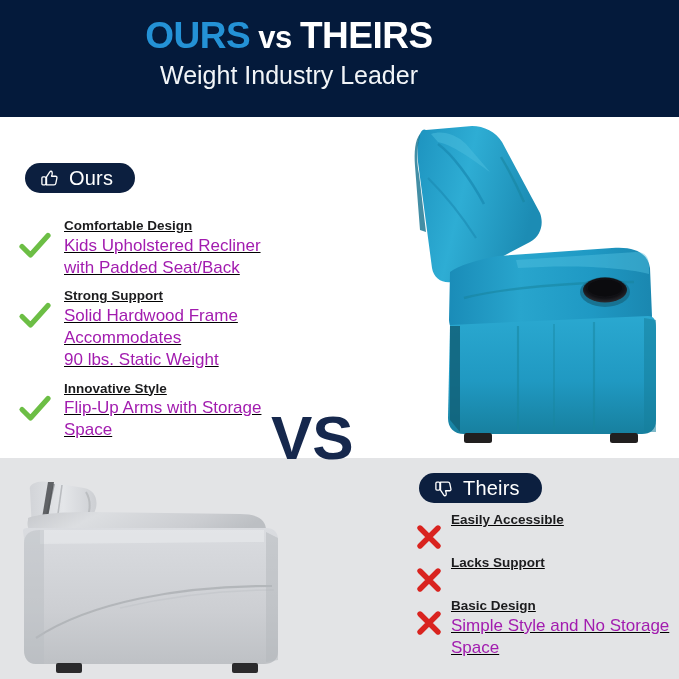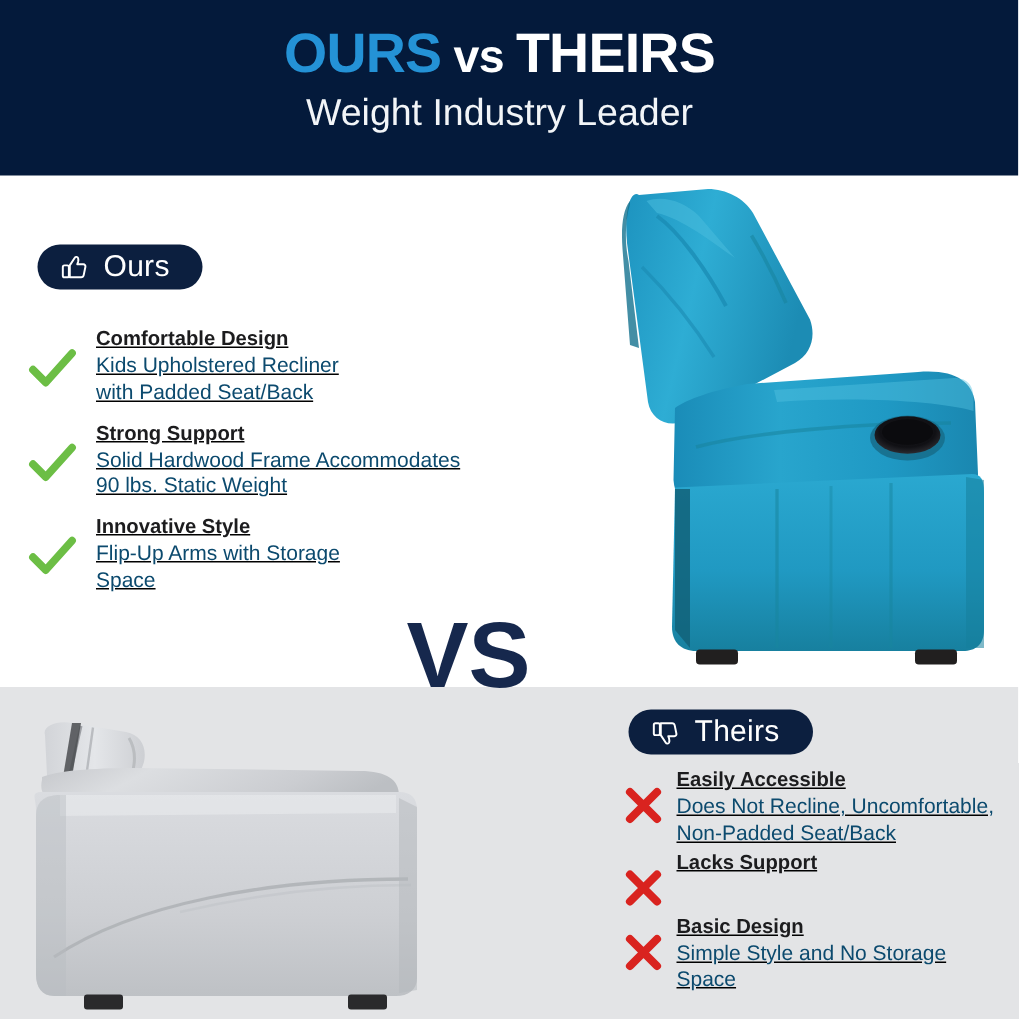--- a/index.html
+++ b/index.html
@@ -26,21 +26,20 @@
     width: 679px;
     height: 117px;
     background: #041a3b;
     overflow: hidden;
   }
   .header-inner {
     position: absolute;
     left: 0; top: 0;
     width: 578px;
     text-align: center;
-    margin-left: 44px;
   }
   .title {
     margin: 0;
     padding-top: 17px;
     font-size: 37px;
     font-weight: bold;
     letter-spacing: -0.5px;
     line-height: 1.05;
     white-space: nowrap;
   }
@@ -127,23 +126,23 @@
   .item-text { padding-top: 0; }
   .item-title {
     margin: 0;
     font-size: 13.5px;
     font-weight: bold;
     color: #1c1c1e;
     line-height: 1.25;
   }
   .item-desc {
     margin: 0;
-    font-size: 14px;
+    font-size: 17px;
     font-weight: normal;
-    color: #0c4a6e;
+    color: #a21caf;
     line-height: 1.28;
     white-space: pre-line;
   }
 
   
   .chair-blue, .chair-grey { position: absolute; }
   #chair-blue { left: 398px; top: 120px; width: 281px; height: 340px; }
   #chair-grey { left: 0px;   top: 452px; width: 320px; height: 227px; }
 </style>
 </head>
@@ -319,22 +318,20 @@
   </div>
 
   <div class="list" id="list-theirs">
 
     <div class="list-item">
       <svg class="mark" viewBox="0 0 32 32">
         <path d="M7 7 L25 25 M25 7 L7 25" fill="none" stroke="#d9231f" stroke-width="5.4" stroke-linecap="round"></path>
       </svg>
       <div class="item-text">
         <p class="item-title">Easily Accessible</p>
-        <p class="item-desc">Does Not Recline, Uncomfortable,
-Non-Padded Seat/Back</p>
       </div>
     </div>
 
     <div class="list-item">
       <svg class="mark" viewBox="0 0 32 32">
         <path d="M7 7 L25 25 M25 7 L7 25" fill="none" stroke="#d9231f" stroke-width="5.4" stroke-linecap="round"></path>
       </svg>
       <div class="item-text">
         <p class="item-title">Lacks Support</p>
       </div>

